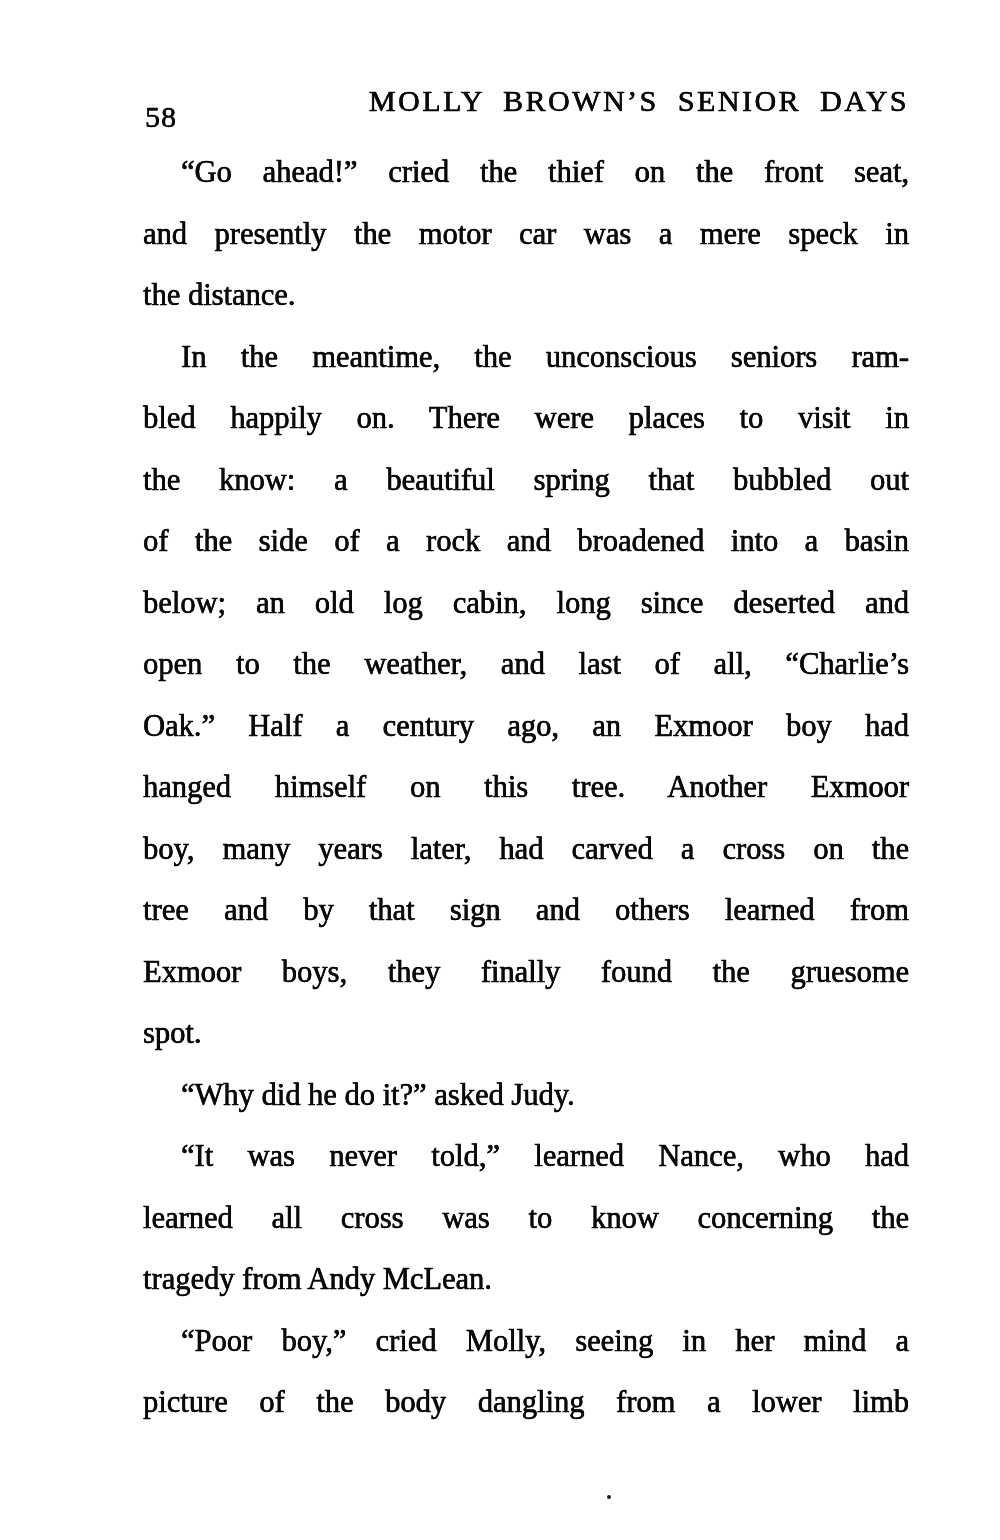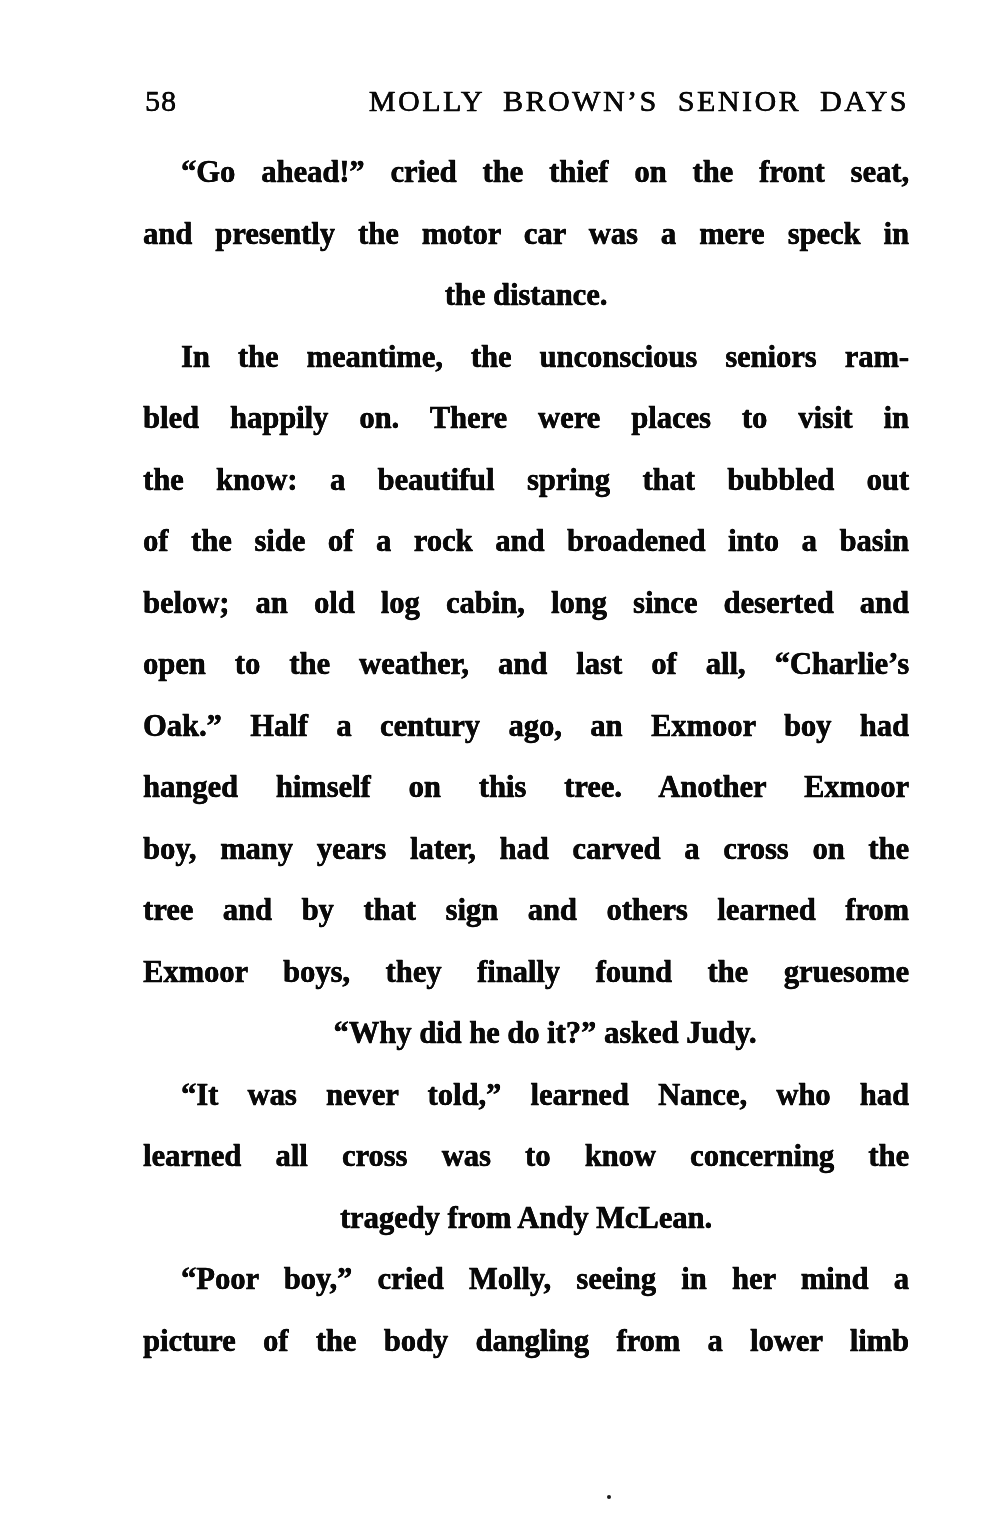--- a/index.html
+++ b/index.html
@@ -24,47 +24,46 @@
     position: absolute;
     left: 143px;
     top: 84px;
     width: 766px;
     height: 36px;
     font-size: 30px;
   }
   .pageno {
     position: absolute;
     left: 2px;
-    top: 0;
+    top: 16px;
     letter-spacing: 1px;
   }
   .running-title {
     position: absolute;
     left: 0;
     right: 0;
     top: 0;
     text-align: right;
     letter-spacing: 2.5px;
     word-spacing: 9px;
   }
   .text-block {
     position: absolute;
     left: 143px;
     top: 142px;
     width: 766px;
     font-size: 30.5px;
-    font-weight: bold;
   }
   .paragraph {
     margin: 0;
   }
   .line {
     height: 61.5px;
     line-height: 61.5px;
-    text-align: center;
+    text-align: left;
   }
   .line.just {
     text-align: justify;
     text-align-last: justify;
   }
   .line.indent {
     text-indent: 38px;
   }
   .ink-speck {
     position: absolute;
@@ -96,20 +95,21 @@
         <div class="line just">bled happily on.  There were places to visit in</div>
         <div class="line just">the know: a beautiful spring that bubbled out</div>
         <div class="line just">of the side of a rock and broadened into a basin</div>
         <div class="line just">below; an old log cabin, long since deserted and</div>
         <div class="line just">open to the weather, and last of all, “Charlie’s</div>
         <div class="line just">Oak.”  Half a century ago, an Exmoor boy had</div>
         <div class="line just">hanged himself on this tree.  Another Exmoor</div>
         <div class="line just">boy, many years later, had carved a cross on the</div>
         <div class="line just">tree and by that sign and others learned from</div>
         <div class="line just">Exmoor boys, they finally found the gruesome</div>
+        <div class="line">spot.</div>
       </div>
       <div class="paragraph">
         <div class="line indent">“Why did he do it?” asked Judy.</div>
       </div>
       <div class="paragraph">
         <div class="line indent just">“It was never told,” learned Nance, who had</div>
         <div class="line just">learned all cross was to know concerning the</div>
         <div class="line">tragedy from Andy McLean.</div>
       </div>
       <div class="paragraph">

